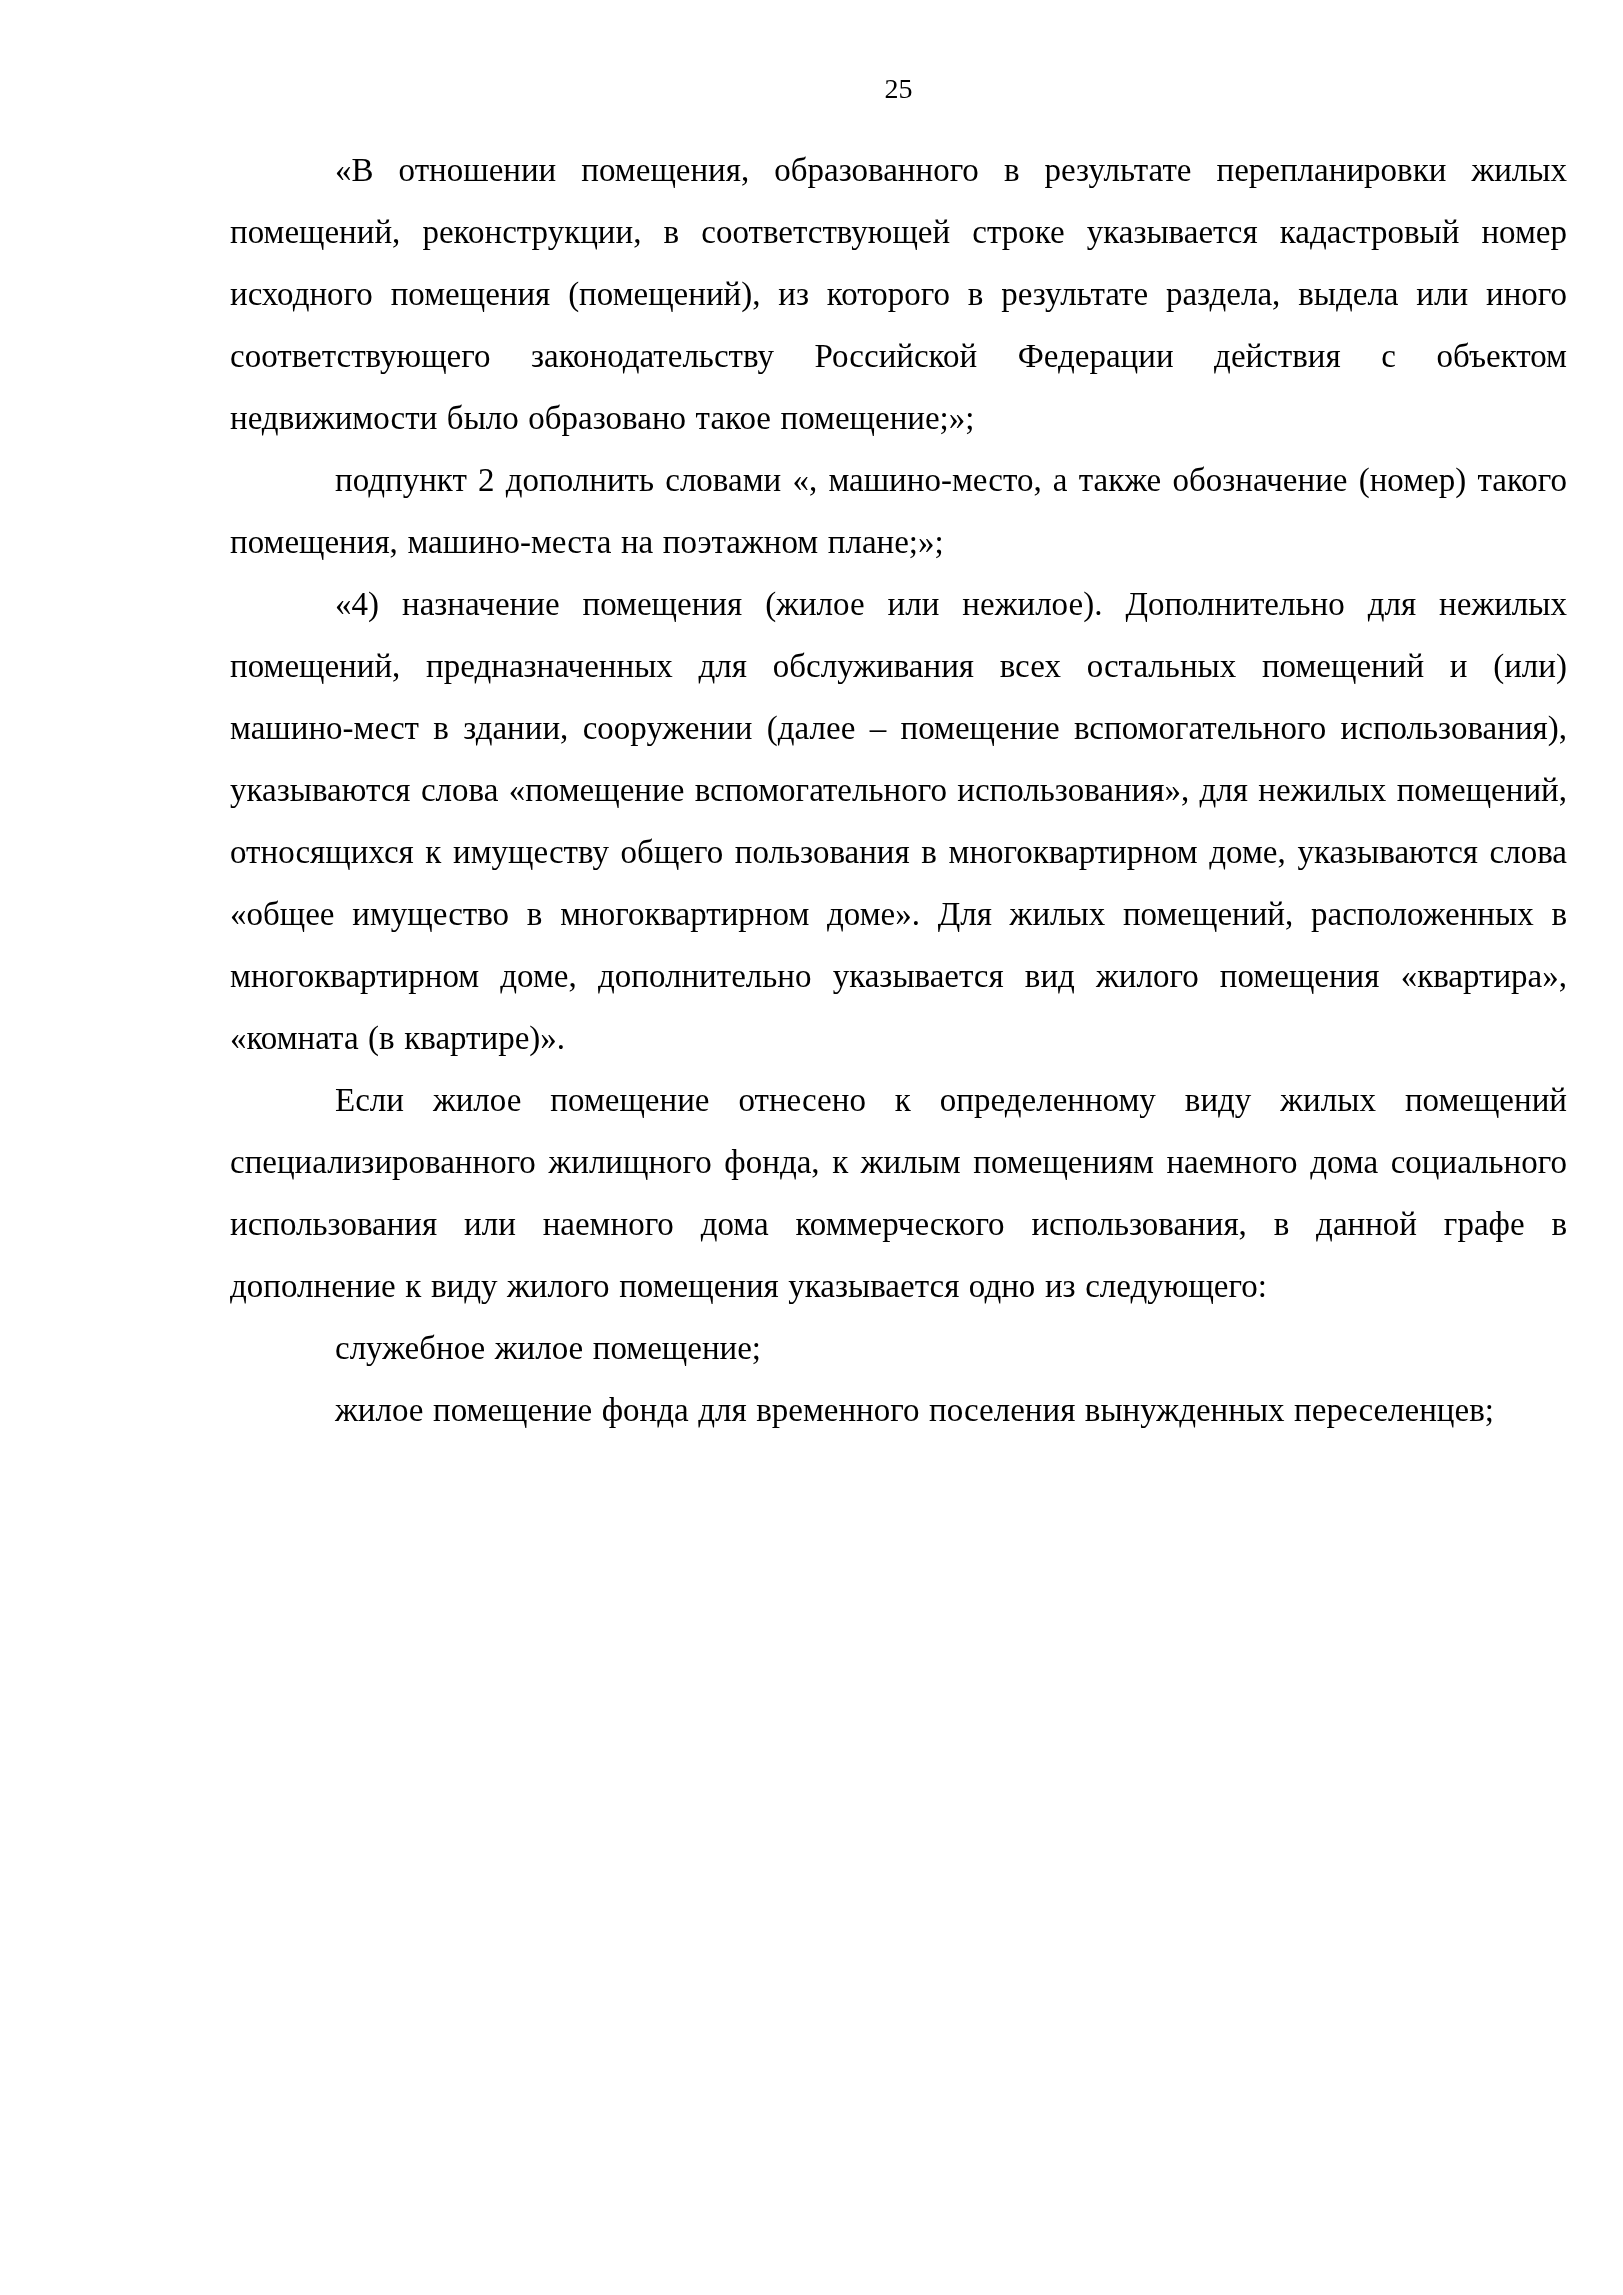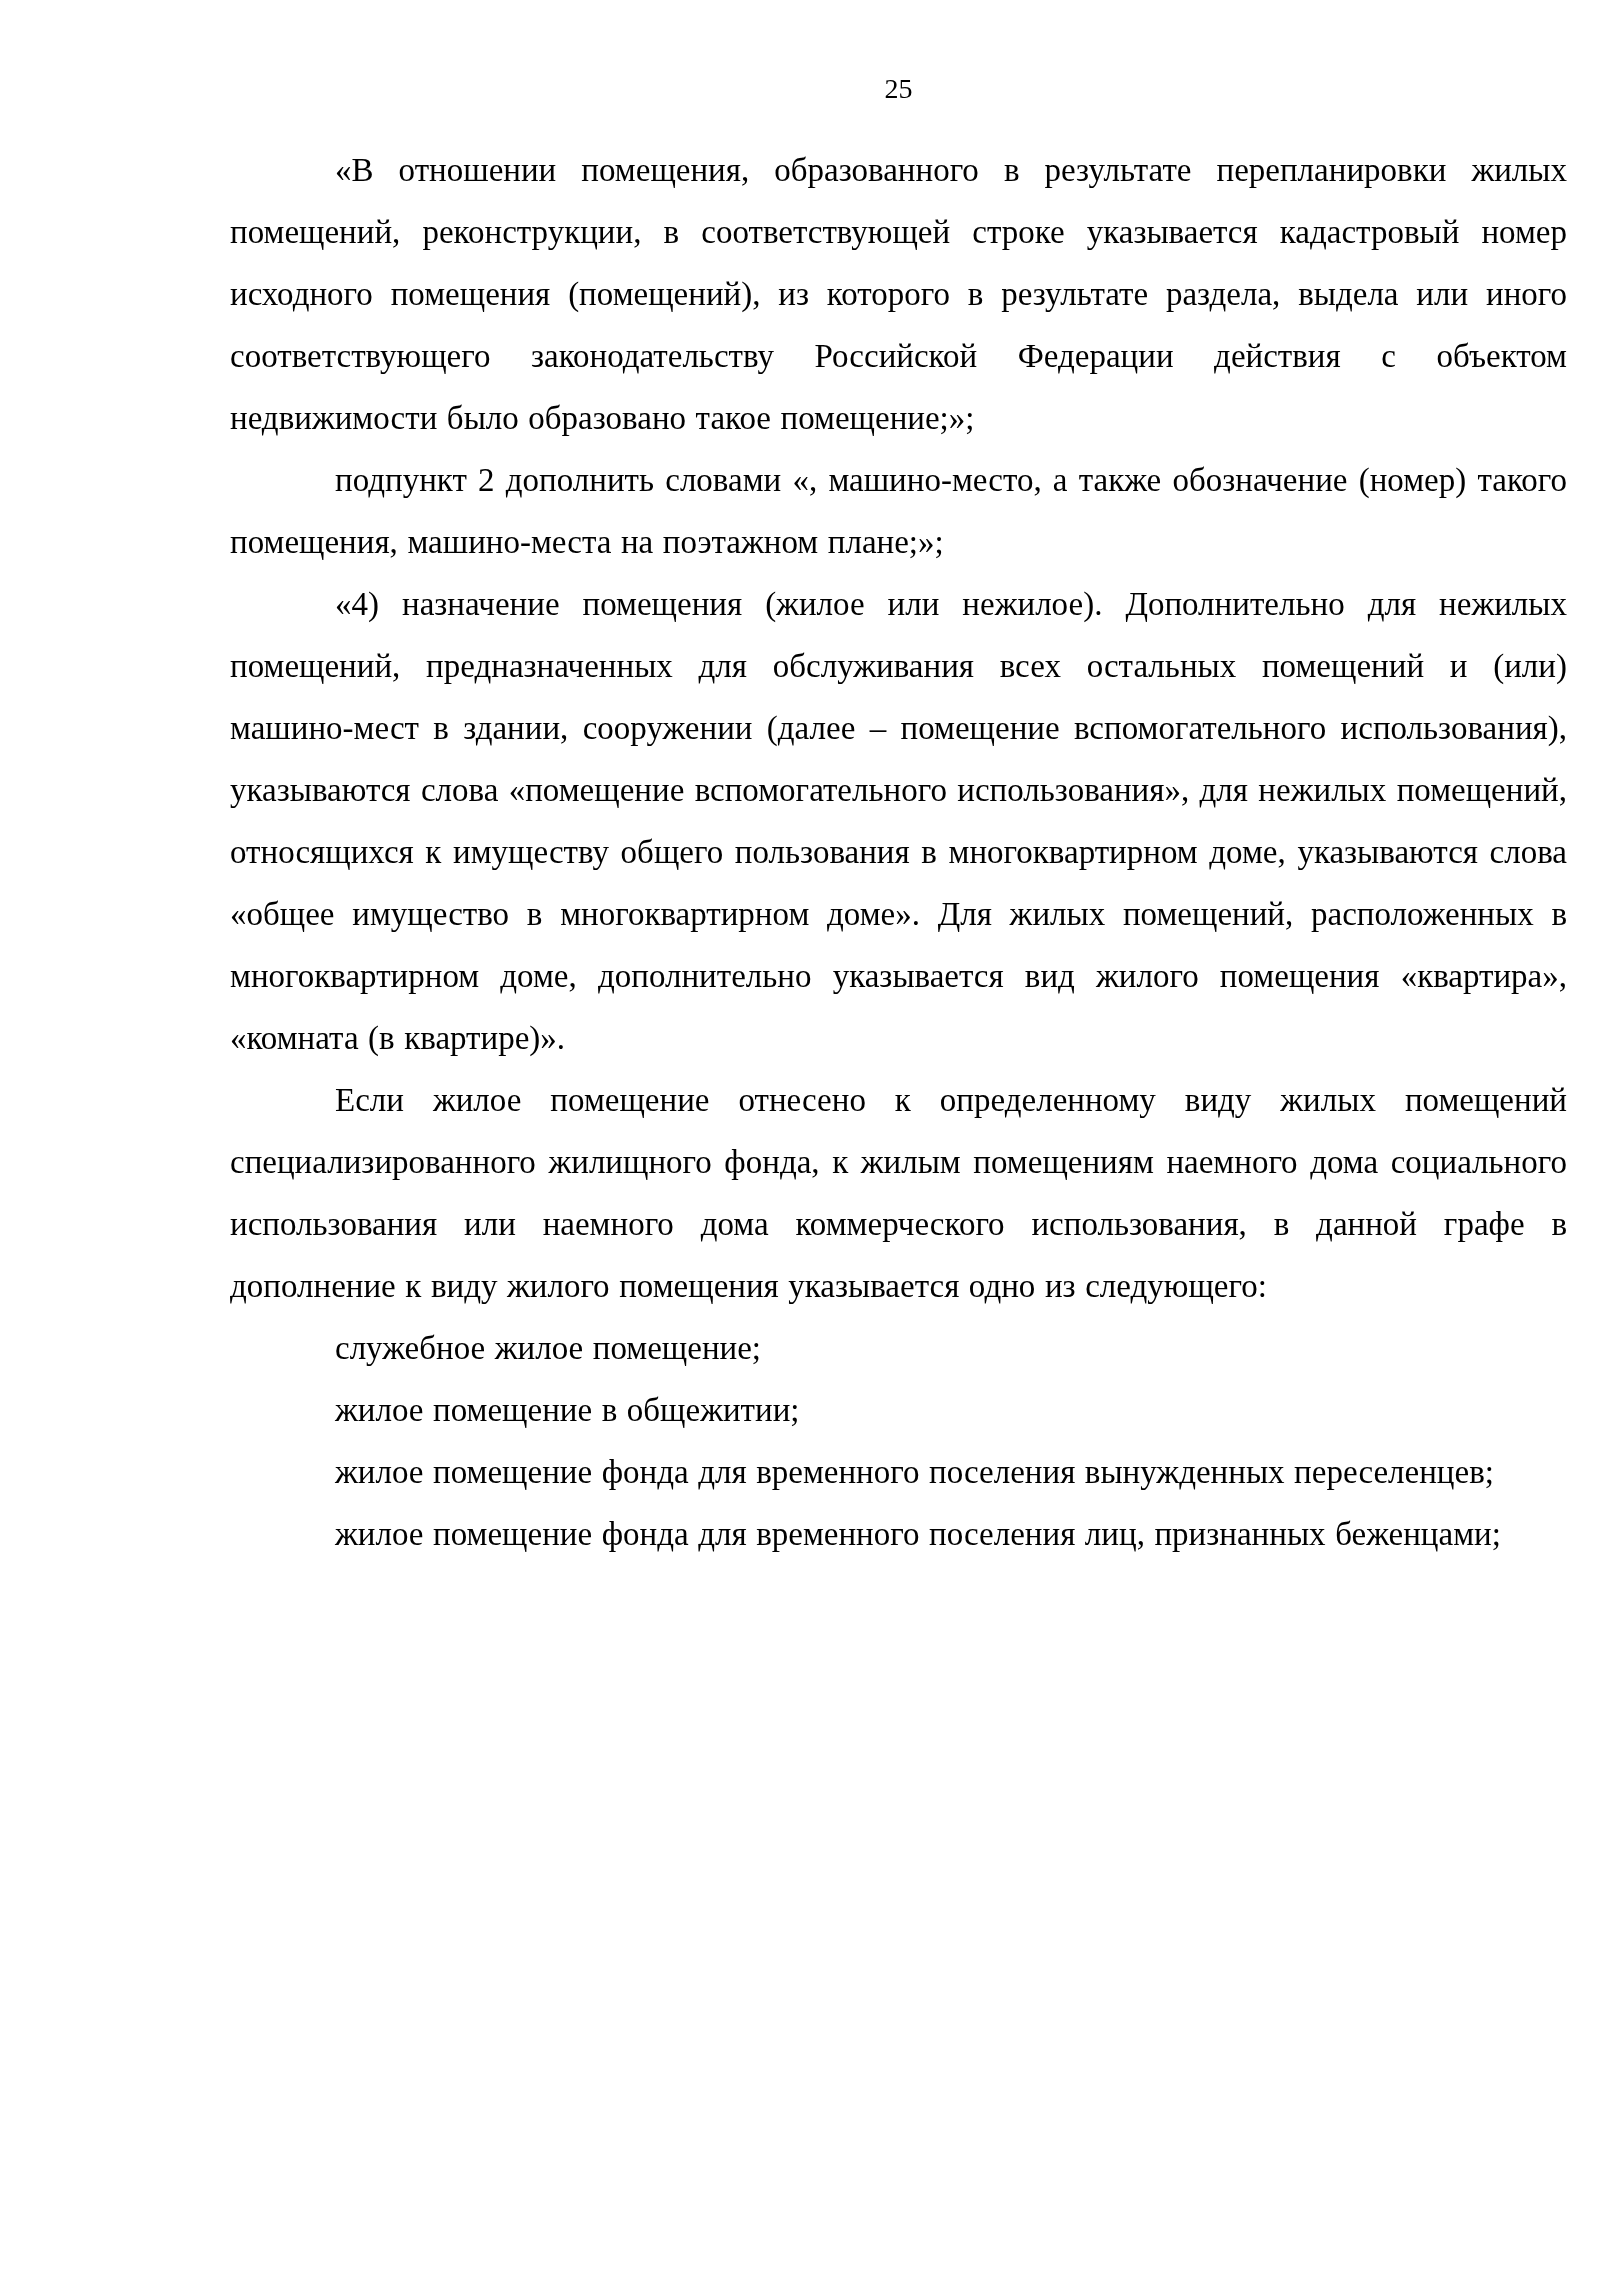--- a/index.html
+++ b/index.html
@@ -42,18 +42,16 @@
 
 <div class="page">
   <div class="page-number">25</div>
 
   <div class="body-text">
     <p class="para">«В отношении помещения, образованного в результате перепланировки жилых помещений, реконструкции, в соответствующей строке указывается кадастровый номер исходного помещения (помещений), из которого в результате раздела, выдела или иного соответствующего законодательству Российской Федерации действия с объектом недвижимости было образовано такое помещение;»;</p>
     <p class="para">подпункт 2 дополнить словами «, машино-место, а также обозначение (номер) такого помещения, машино-места на поэтажном плане;»;</p>
     <p class="para">«4) назначение помещения (жилое или нежилое). Дополнительно для нежилых помещений, предназначенных для обслуживания всех остальных помещений и (или) машино-мест в здании, сооружении (далее – помещение вспомогательного использования), указываются слова «помещение вспомогательного использования», для нежилых помещений, относящихся к имуществу общего пользования в многоквартирном доме, указываются слова «общее имущество в многоквартирном доме». Для жилых помещений, расположенных в многоквартирном доме, дополнительно указывается вид жилого помещения «квартира», «комната (в квартире)».</p>
     <p class="para">Если жилое помещение отнесено к определенному виду жилых помещений специализированного жилищного фонда, к жилым помещениям наемного дома социального использования или наемного дома коммерческого использования, в данной графе в дополнение к виду жилого помещения указывается одно из следующего:</p>
     <p class="para">служебное жилое помещение;</p>
-    <p class="para">жилое помещение в общежитии;</p>
     <p class="para">жилое помещение фонда для временного поселения вынужденных переселенцев;</p>
-    <p class="para">жилое помещение фонда для временного поселения лиц, признанных беженцами;</p>
   </div>
 </div>
 
 
 </body></html>

